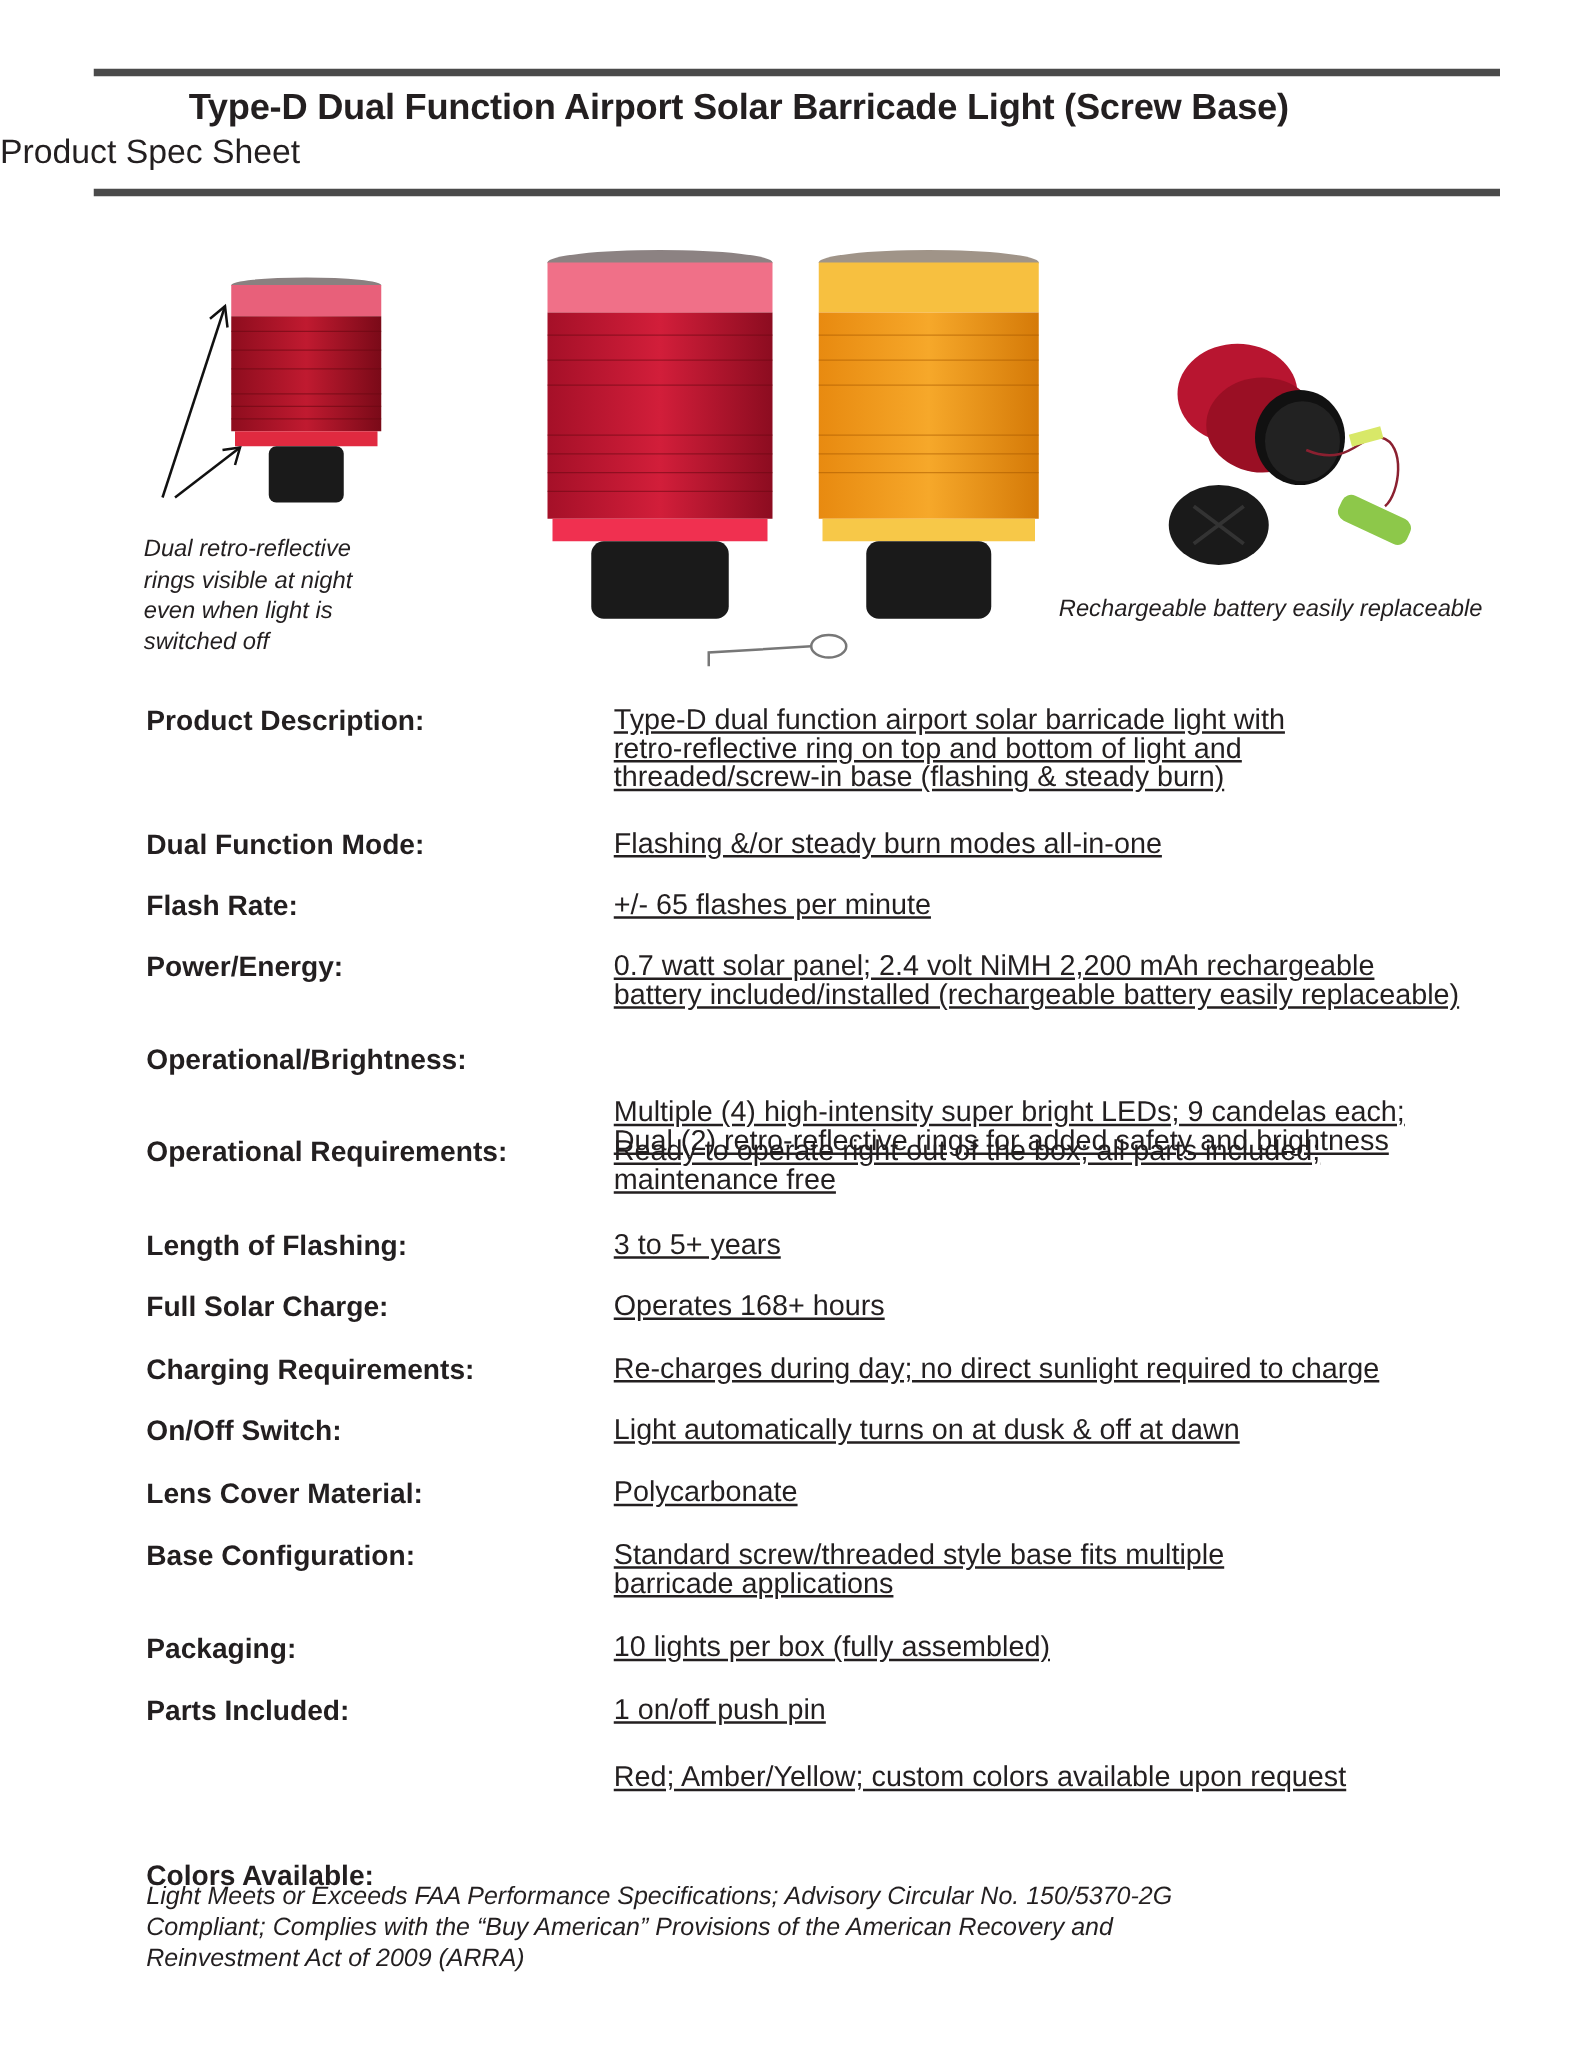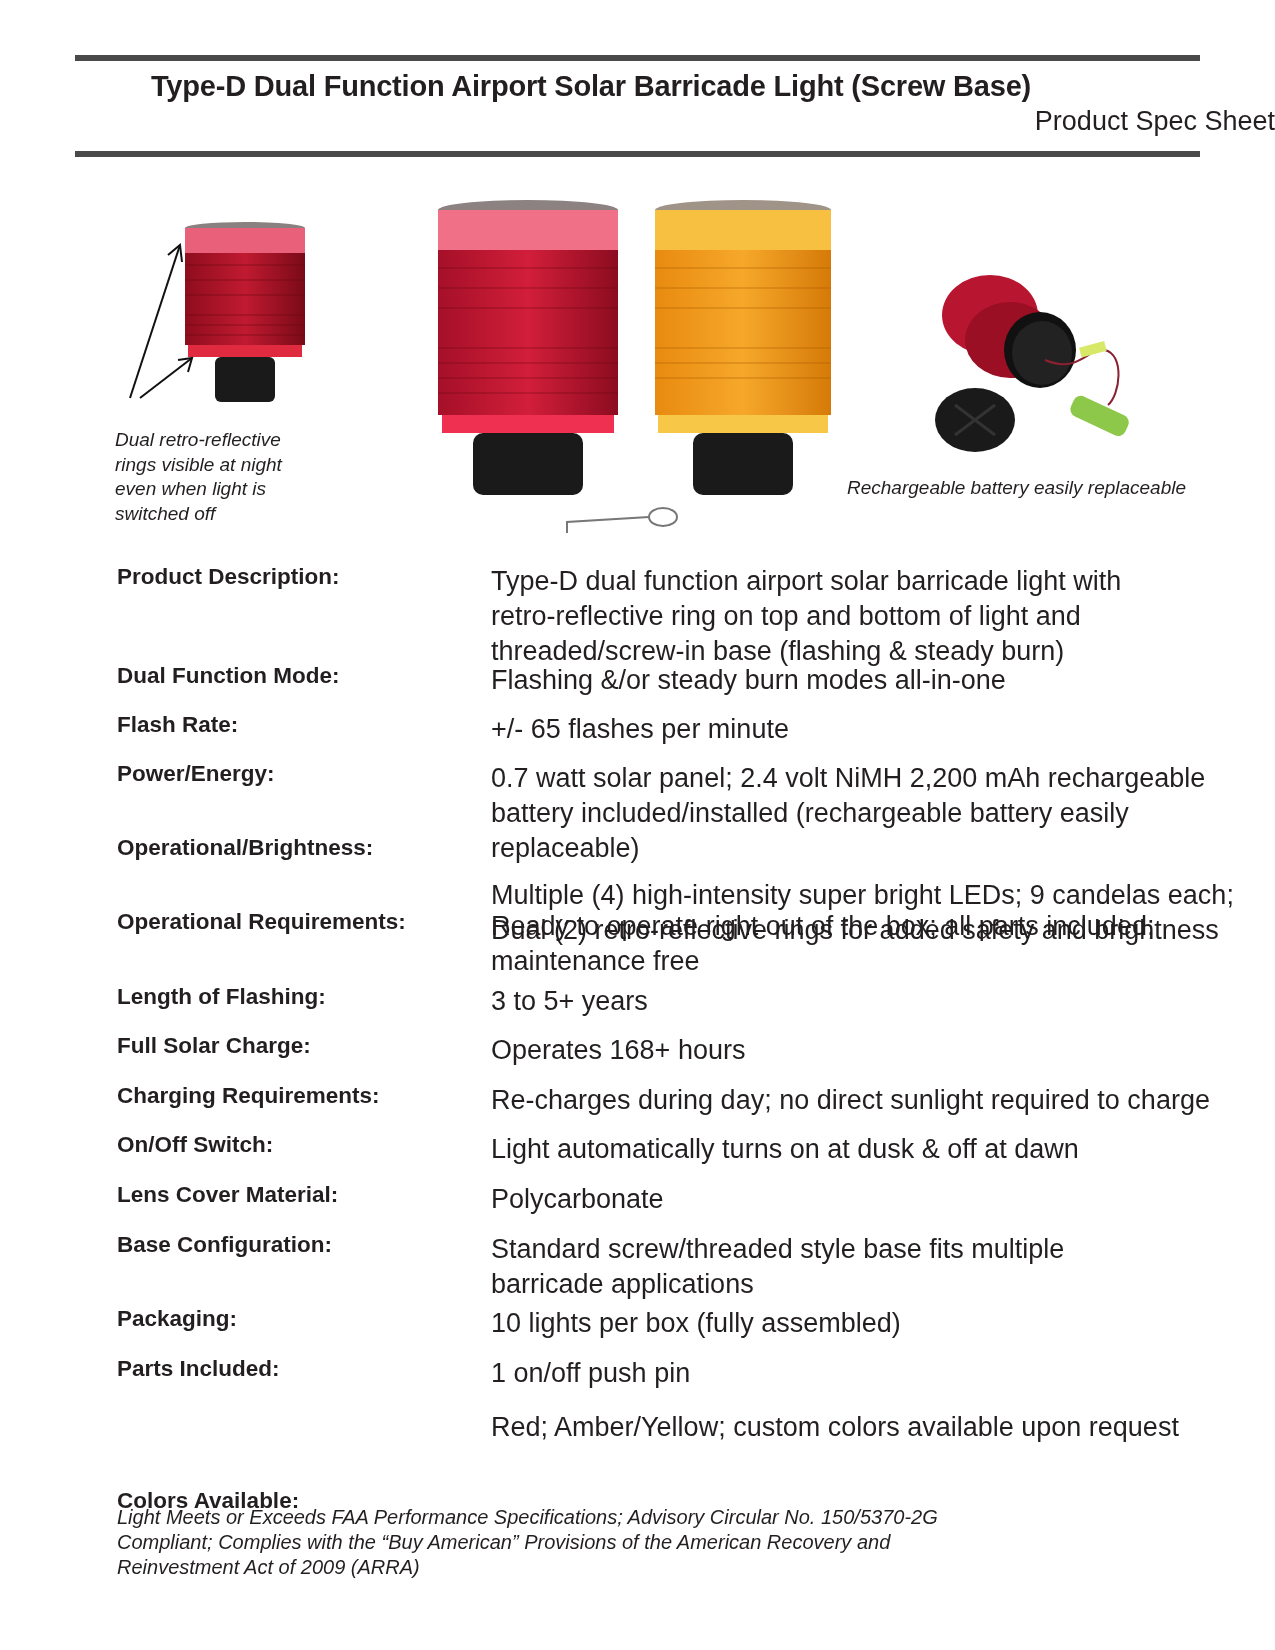--- a/index.html
+++ b/index.html
@@ -3,26 +3,26 @@
 <meta charset="utf-8">
 <style>
   html, body { margin: 0; padding: 0; background: #ffffff; }
   body { width: 1275px; height: 1650px; position: relative; overflow: hidden;
          font-family: "Liberation Sans", sans-serif; color: #231f20; }
   .rule { position: absolute; left: 75px; width: 1125px; height: 6px; background: #4a4a4a; }
   .rule.top { top: 55px; }
   .rule.bottom { top: 151px; }
   .title { position: absolute; top: 70px; left: 0; width: 1182px; text-align: center;
            font-weight: bold; font-size: 29px; letter-spacing: -0.2px; }
-  .subtitle { position: absolute; top: 106px; left: 0; width: 1275px; text-align: right;
+  .subtitle { position: absolute; top: 106px; left: 0; width: 1275px; text-align: left;
               font-size: 27px; }
   .img { position: absolute; }
   .caption { position: absolute; font-style: italic; font-size: 19px; line-height: 24.5px; }
   .spec-label { position: absolute; left: 117px; font-weight: bold; font-size: 22.5px; }
-  .spec-value { position: absolute; left: 491px; font-size: 27px; line-height: 35px; white-space: pre-line; }
+  .spec-value { position: absolute; left: 491px; font-size: 23px; line-height: 23px; white-space: pre-line; text-decoration: underline; }
   .footer { position: absolute; left: 117px; top: 1505px; width: 1080px; font-style: italic;
             font-size: 20px; line-height: 25px; white-space: pre-line; }
 </style>
 </head>
 <body>
 
 <div class="rule top"></div>
 <div class="title">Type-D Dual Function Airport Solar Barricade Light (Screw Base)</div>
 <div class="subtitle">Product Spec Sheet</div>
 <div class="rule bottom"></div>

